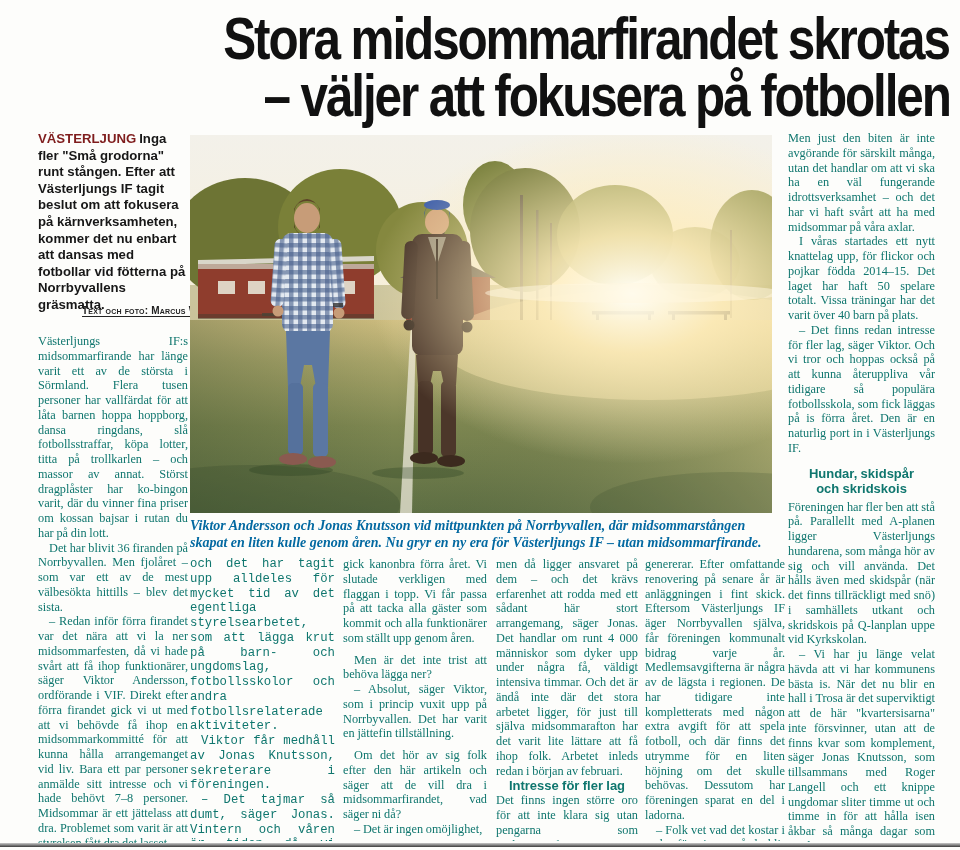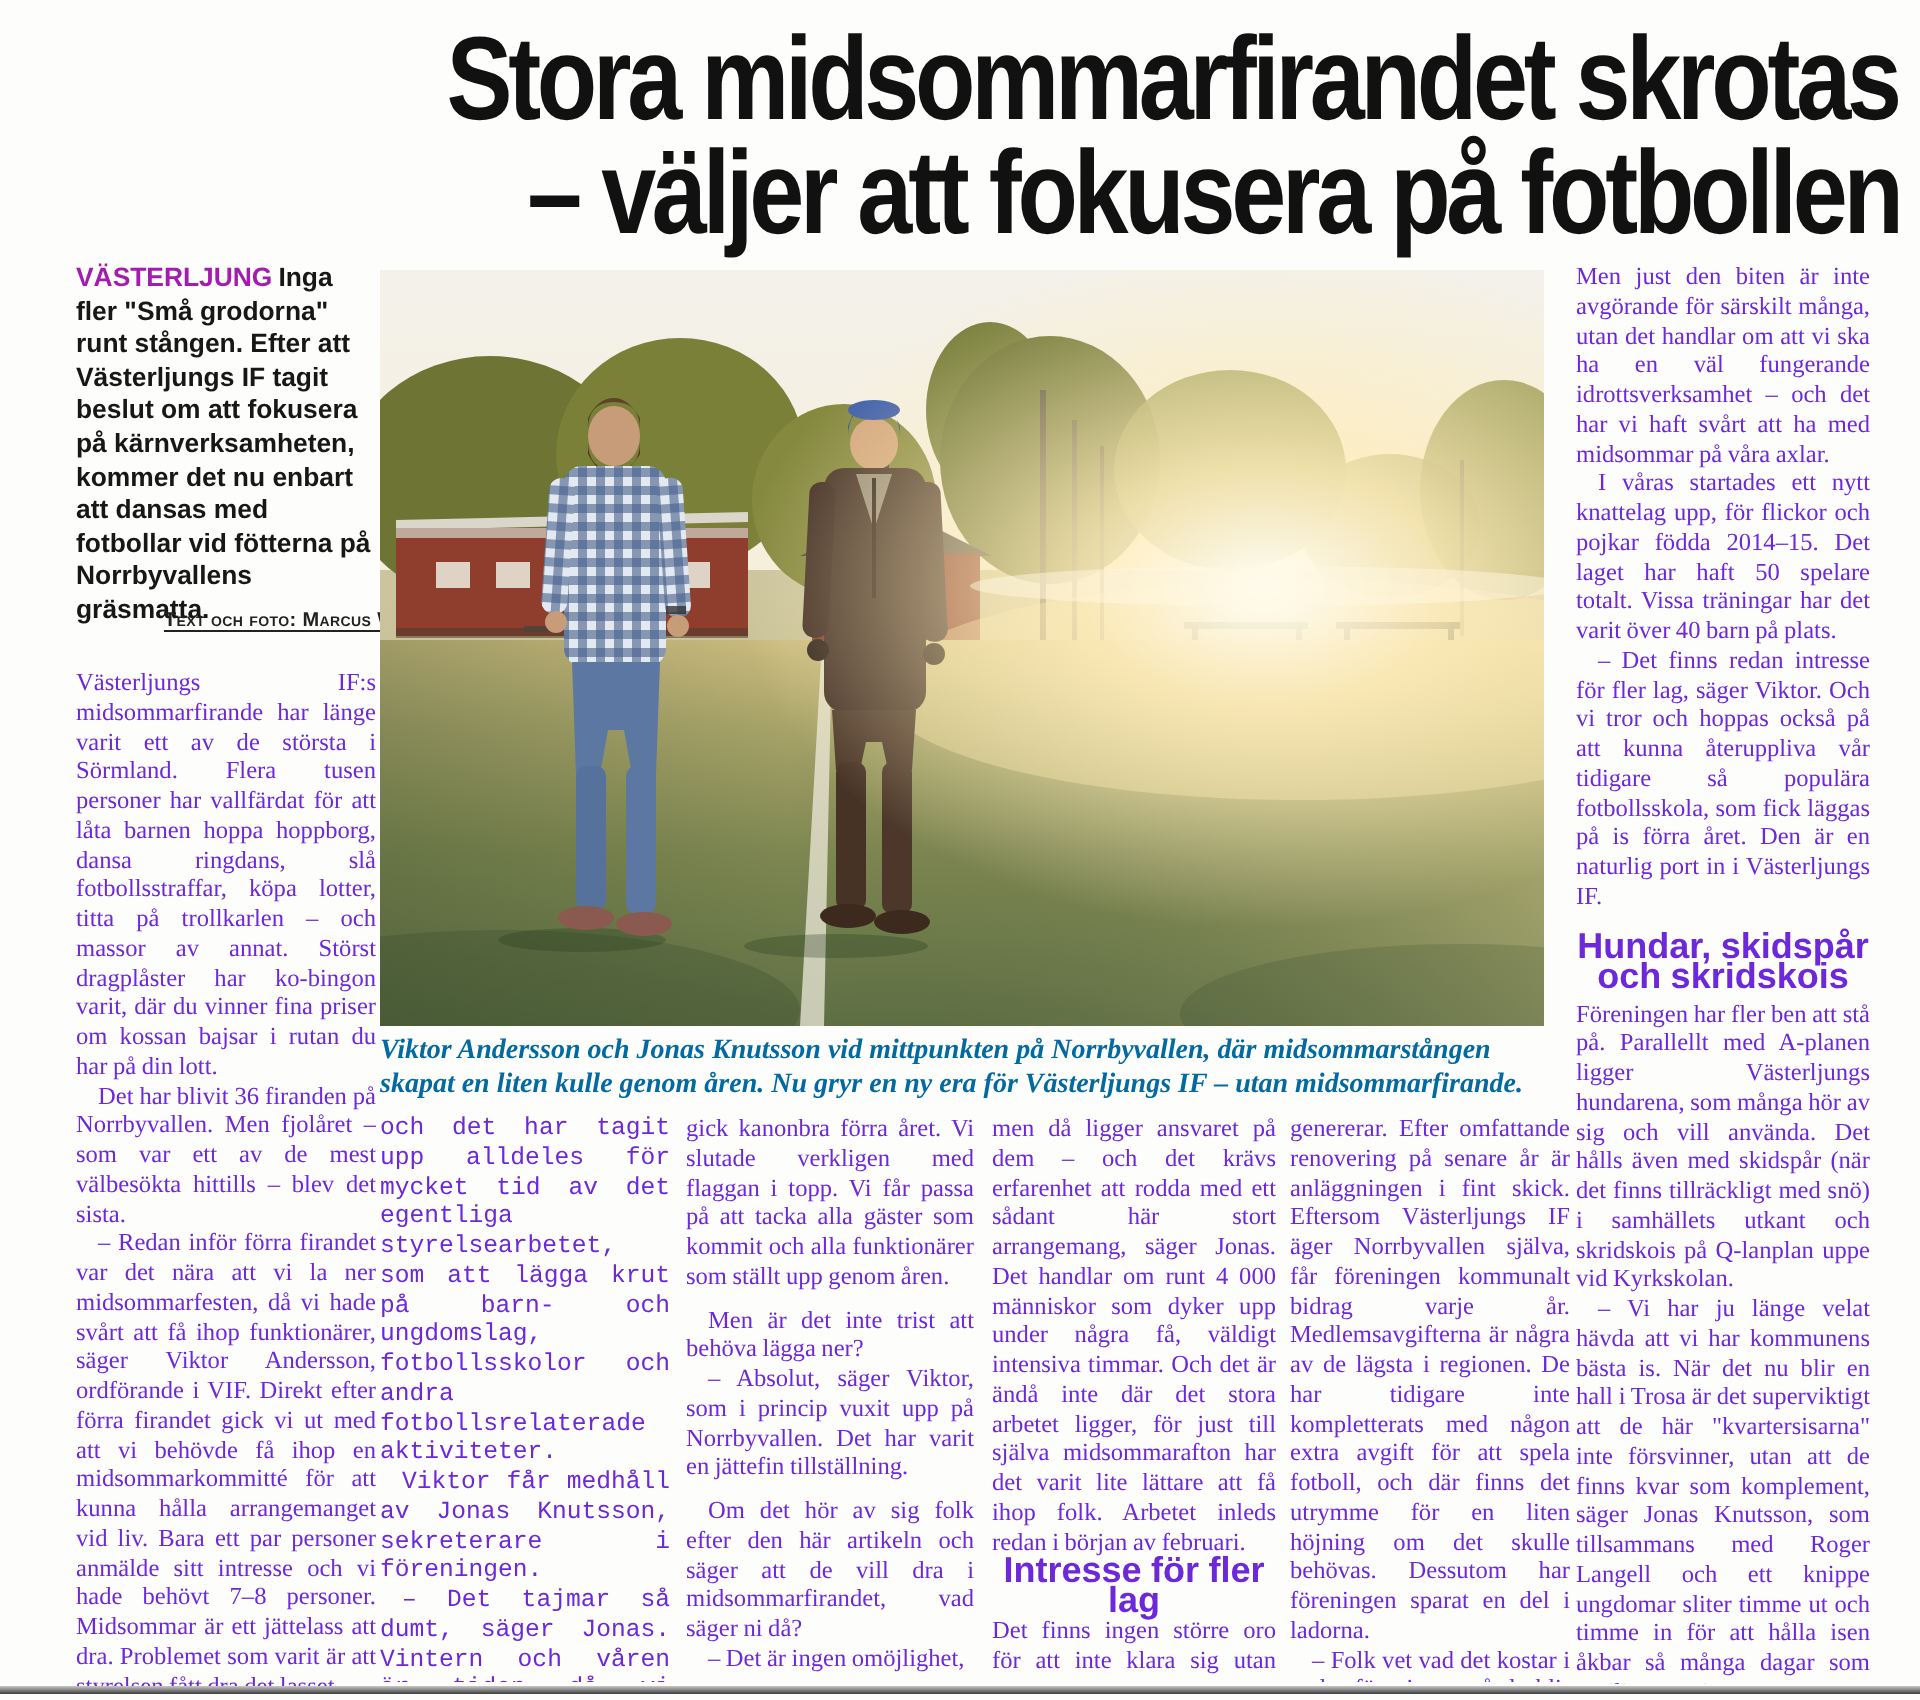--- a/index.html
+++ b/index.html
@@ -11,36 +11,36 @@
   #headline{position:absolute;left:0;top:6px;width:960px;text-align:right;
             font-family:"Liberation Sans",sans-serif;font-weight:bold;color:#111;}
   #headline .hl{display:inline-block;font-size:51px;line-height:57px;letter-spacing:-2.2px;
                 transform:scale(.97,1.16);transform-origin:center top;white-space:nowrap;}
 
   
   #lead{position:absolute;left:38px;top:131px;width:152px;
         font-family:"Liberation Sans",sans-serif;font-weight:bold;
         font-size:13.2px;line-height:16.6px;color:#171717;}
   #lead p{margin:0;}
-  #lead .kicker{color:#a21caf;margin-right:3px;}
+  #lead .kicker{color:#7f1d1d;margin-right:3px;}
 
   #byline{position:absolute;left:38px;top:305px;width:152px;
           font-family:"Liberation Sans",sans-serif;font-weight:bold;
           font-variant:small-caps;font-size:10px;letter-spacing:.2px;
           text-decoration:underline;text-underline-offset:2px;color:#222;margin-left:44px;}
 
   
   .bodycol{position:absolute;font-family:"Liberation Serif",serif;
            font-size:12.3px;line-height:14.75px;text-align:justify;
-           color:#6d28d9;overflow:hidden;word-spacing:-.3px;hyphens:auto;}
+           color:#0f766e;overflow:hidden;word-spacing:-.3px;hyphens:auto;}
   .bodycol p{margin:0;}
   .bodycol p.ind{text-indent:11px;}
   .bodycol p.q{margin-top:7px;}
   .subhead{font-family:"Liberation Sans",sans-serif;font-weight:bold;
-           font-size:18px;line-height:15px;text-align:center;margin:9px 0 3px;}
+           font-size:13px;line-height:15px;text-align:center;margin:9px 0 3px;}
   #col1{left:38px;top:334px;width:150px;height:509px;}
   #col2{left:190px;top:557px;width:145px;height:284px;font-family:Liberation Mono, monospace;}
   #col3{left:343px;top:557px;width:144px;height:284px;}
   #col4{left:496px;top:557px;width:142px;height:284px;}
   #col5{left:645px;top:557px;width:140px;height:284px;}
   #col6{left:788px;top:131px;width:147px;height:711px;}
   #col6 .subhead{margin:10px 0 4px;}
   .lastp{position:relative;}
 
   

